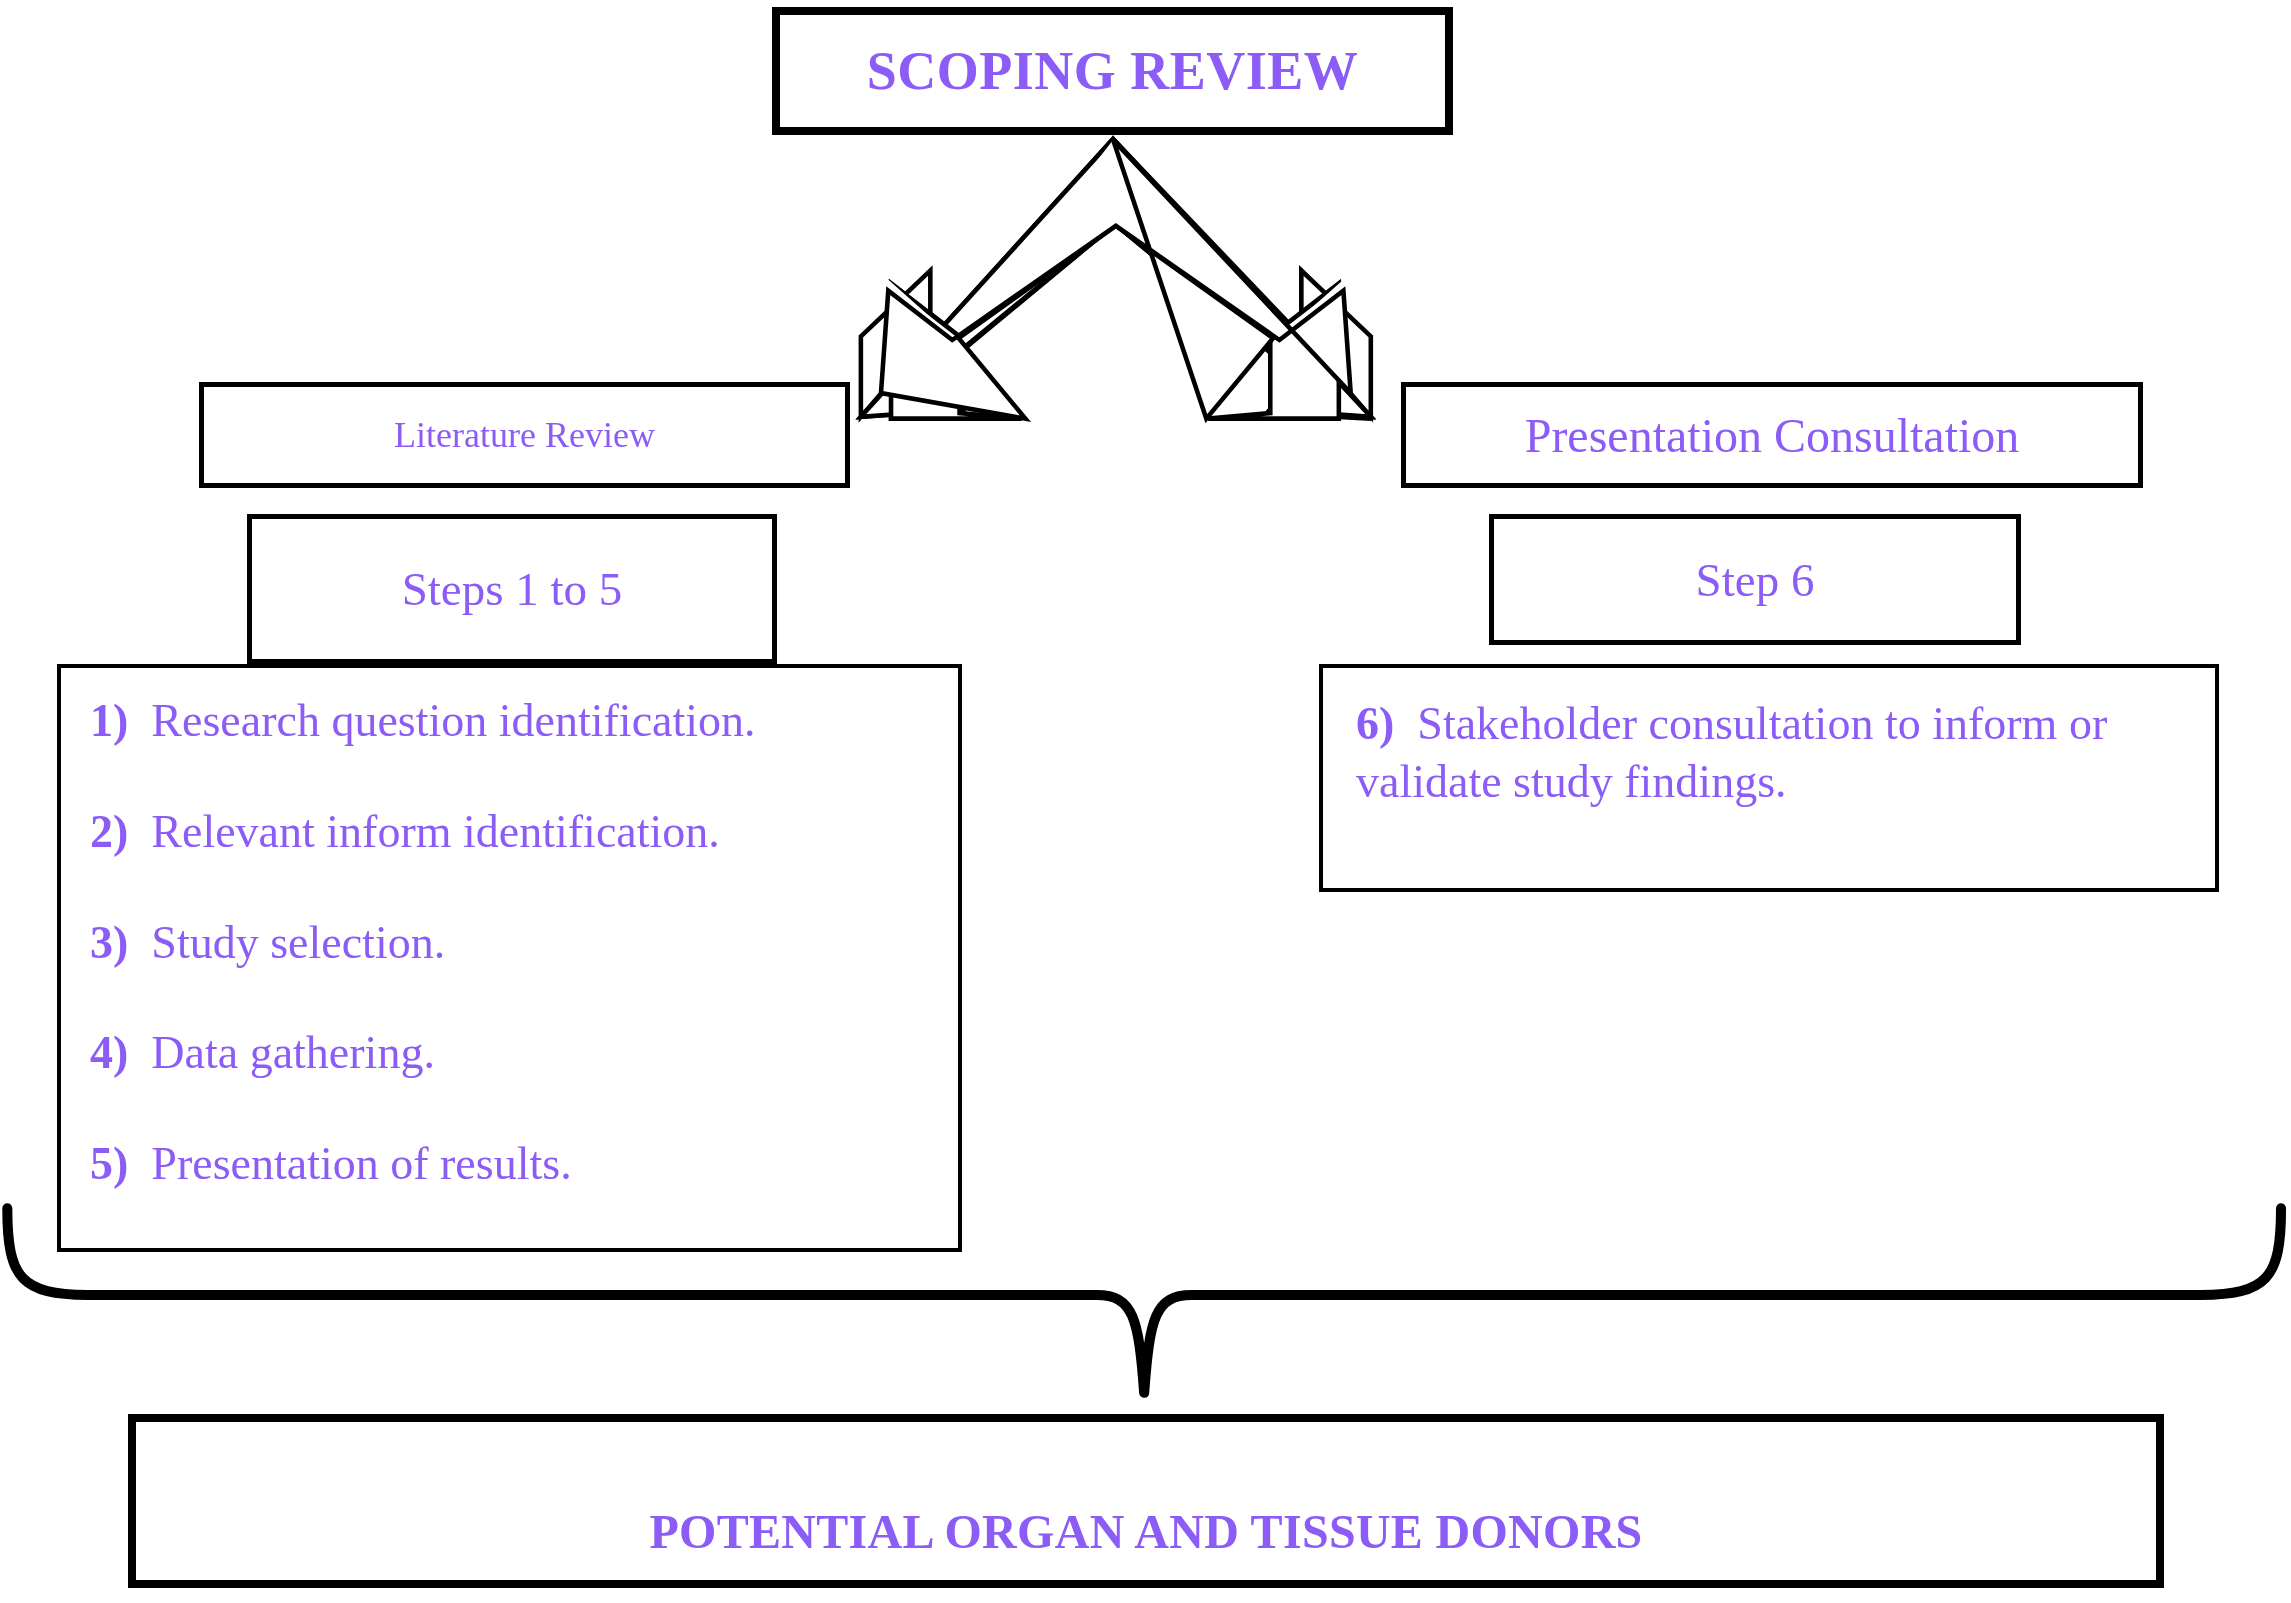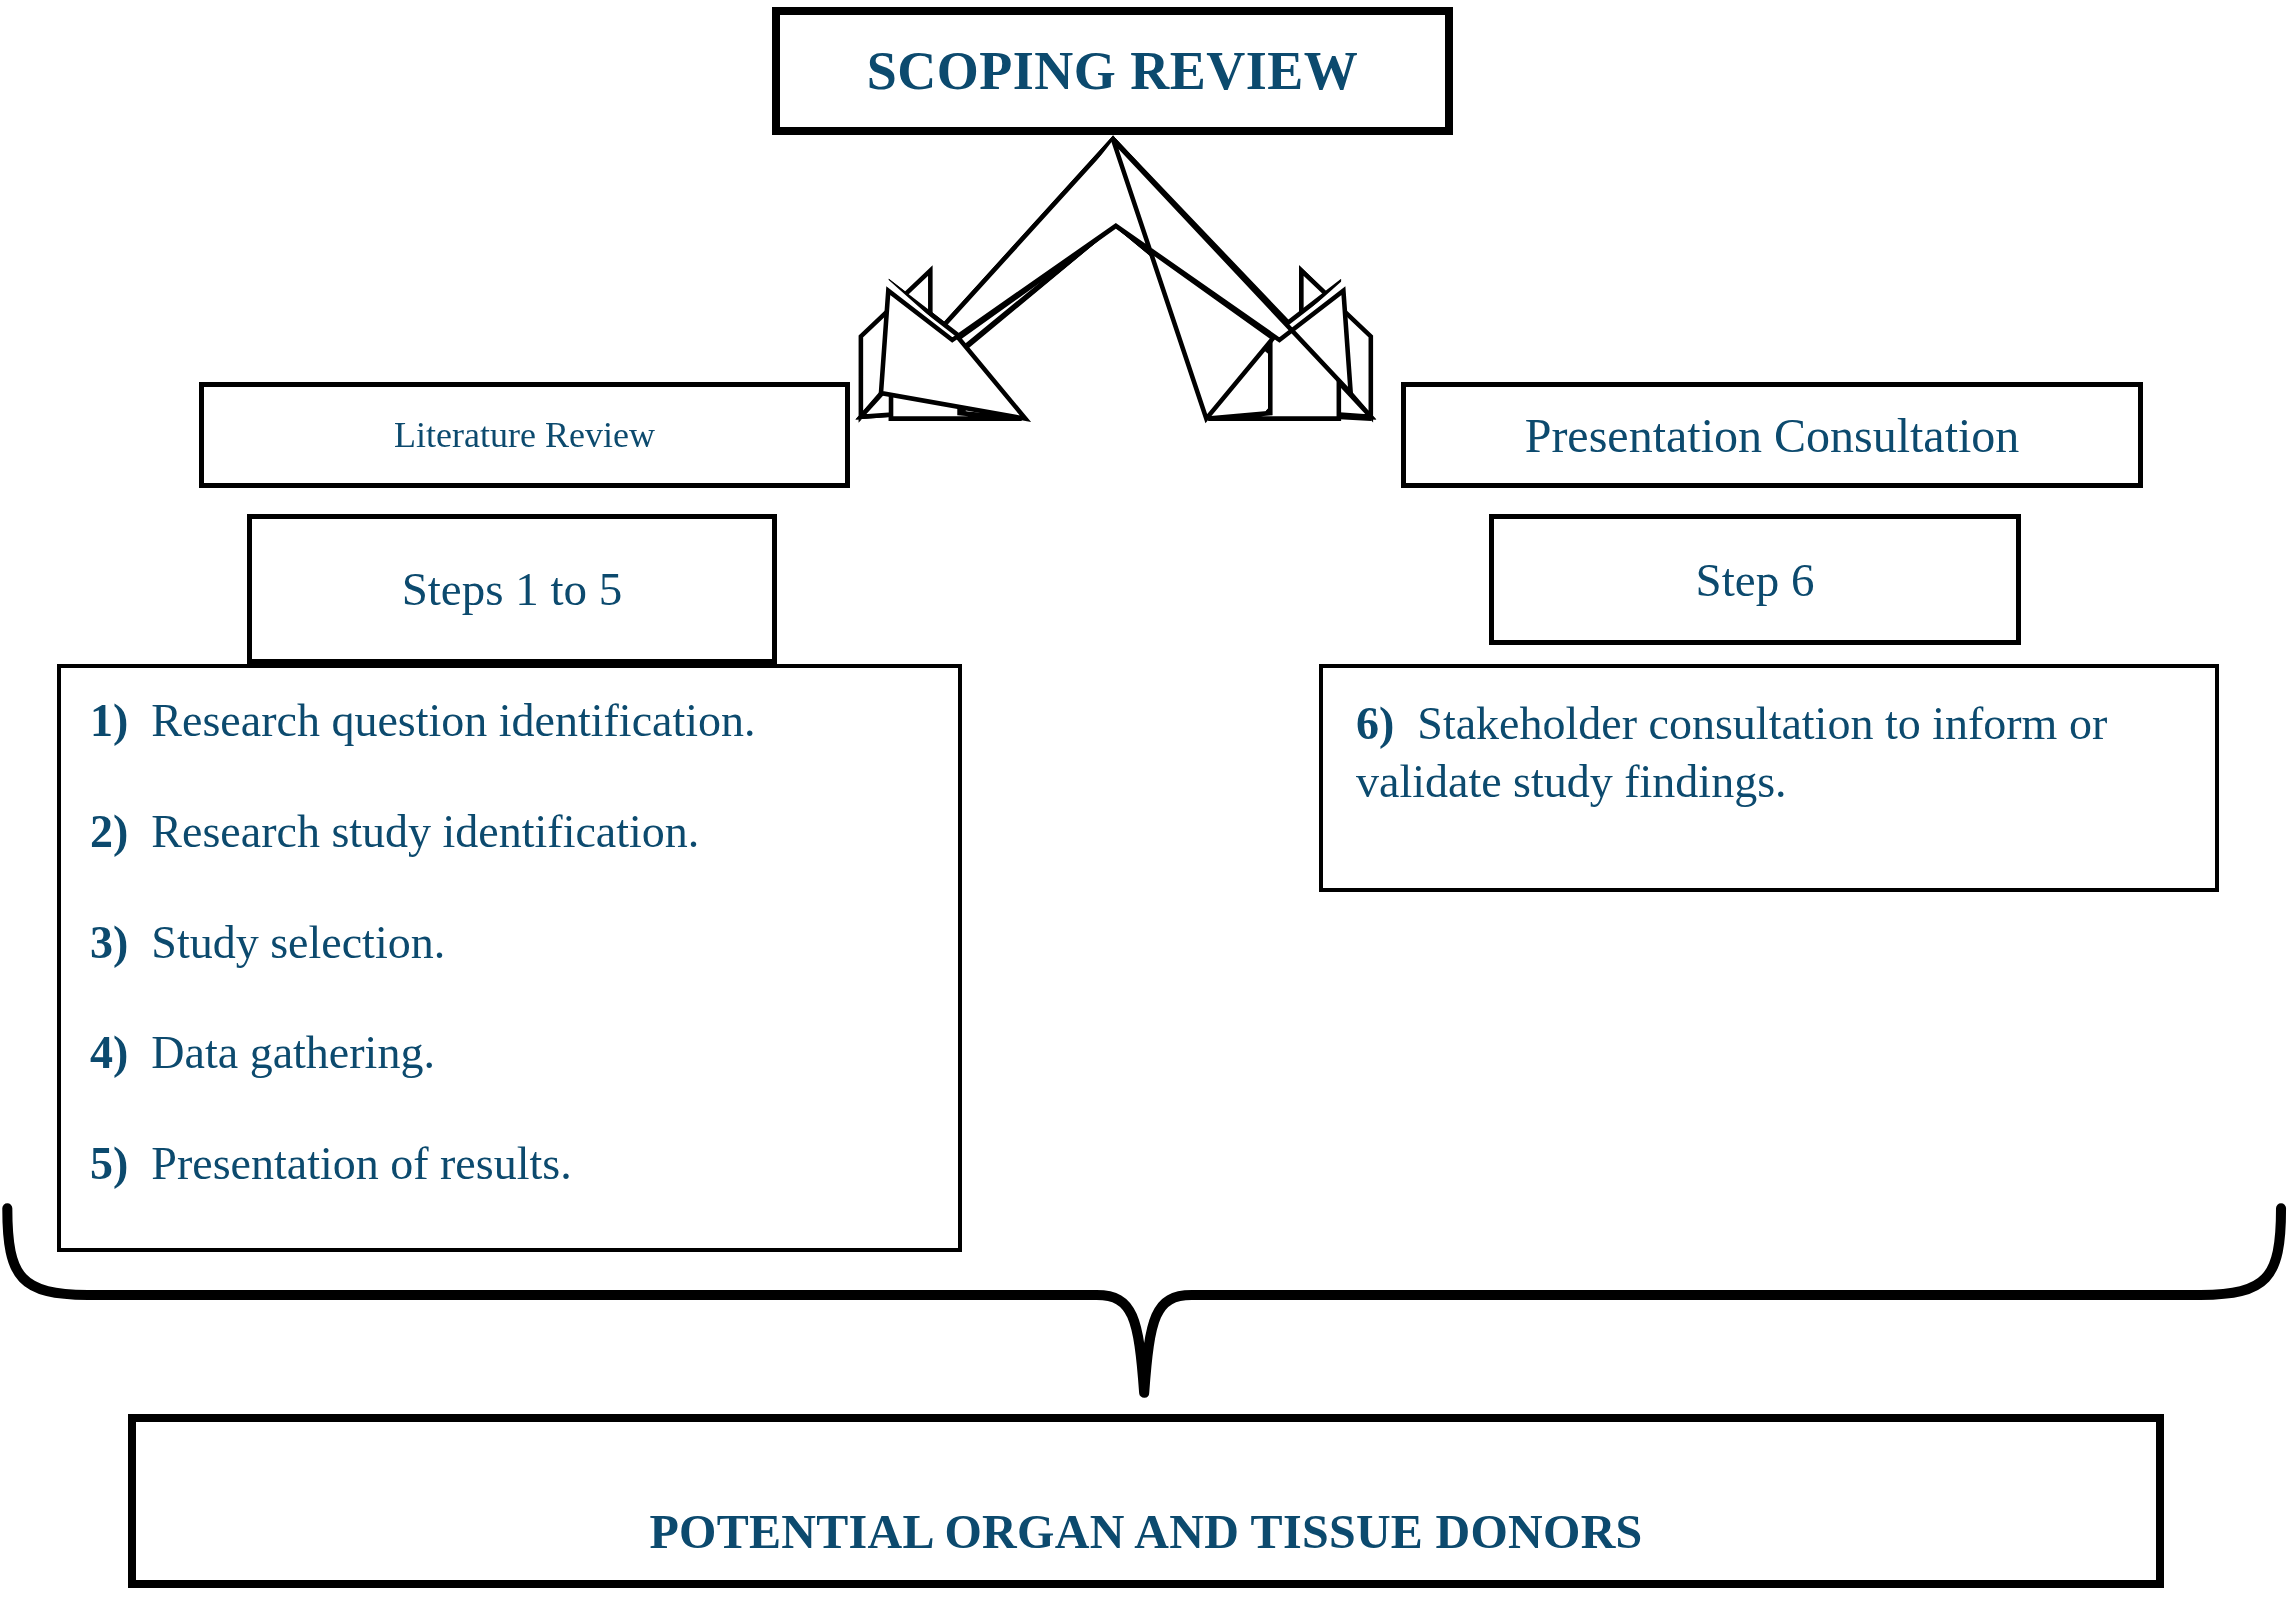--- a/index.html
+++ b/index.html
@@ -7,21 +7,21 @@
     margin: 0;
     padding: 0;
     background: #ffffff;
   }
   #canvas {
     position: relative;
     width: 2292px;
     height: 1604px;
     background: #ffffff;
     font-family: "Liberation Serif", "DejaVu Serif", serif;
-    color: #0c4a6e;
+    color: #8b5cf6;
     overflow: hidden;
   }
   .box {
     position: absolute;
     box-sizing: border-box;
     background: #ffffff;
     border: 3.7px solid #000000;
     display: flex;
   }
   .box.center {
@@ -235,21 +235,21 @@
     <span class="txt">Steps 1 to 5</span>
   </div>
 
   <div class="box listbox" id="literature-steps-box">
     <div class="step-line">
       <span class="step-num">1)&nbsp;</span>
       <span class="step-text">Research question identification.</span>
     </div>
     <div class="step-line">
       <span class="step-num">2)&nbsp;</span>
-      <span class="step-text">Research study identification.</span>
+      <span class="step-text">Relevant inform identification.</span>
     </div>
     <div class="step-line">
       <span class="step-num">3)&nbsp;</span>
       <span class="step-text">Study selection.</span>
     </div>
     <div class="step-line">
       <span class="step-num">4)&nbsp;</span>
       <span class="step-text">Data gathering.</span>
     </div>
     <div class="step-line">

